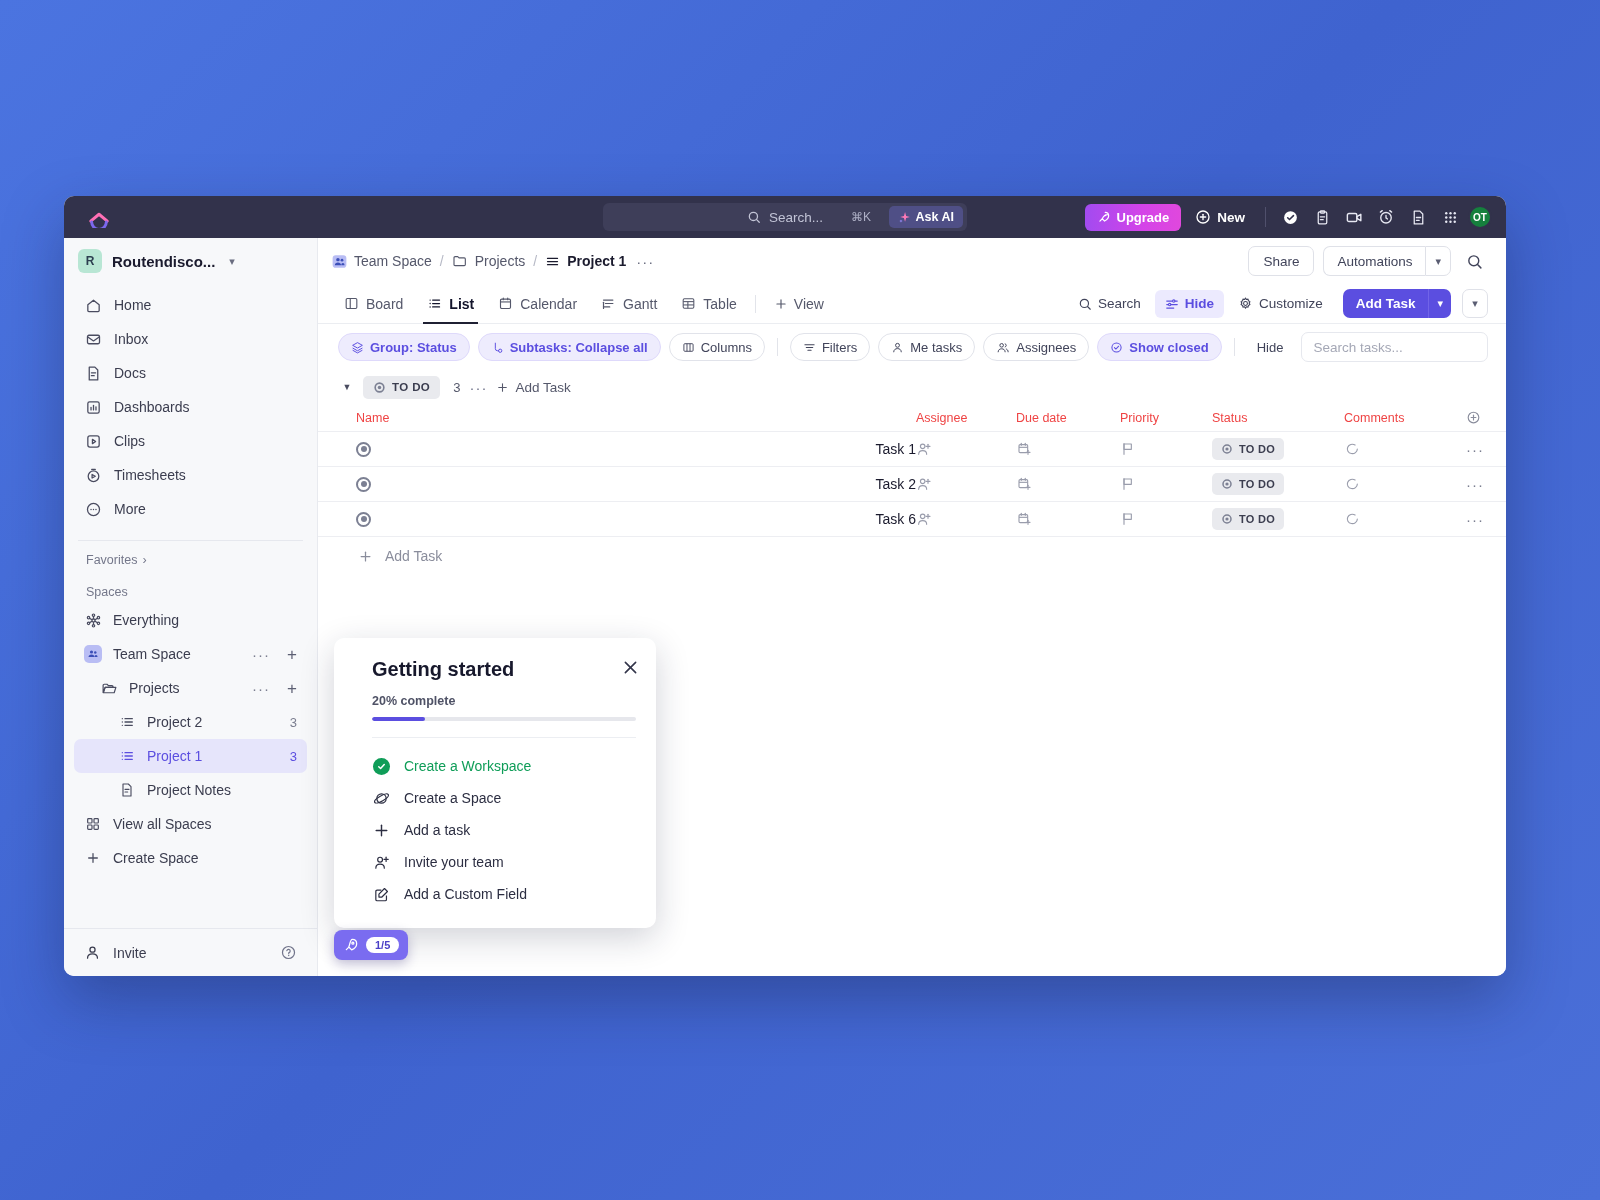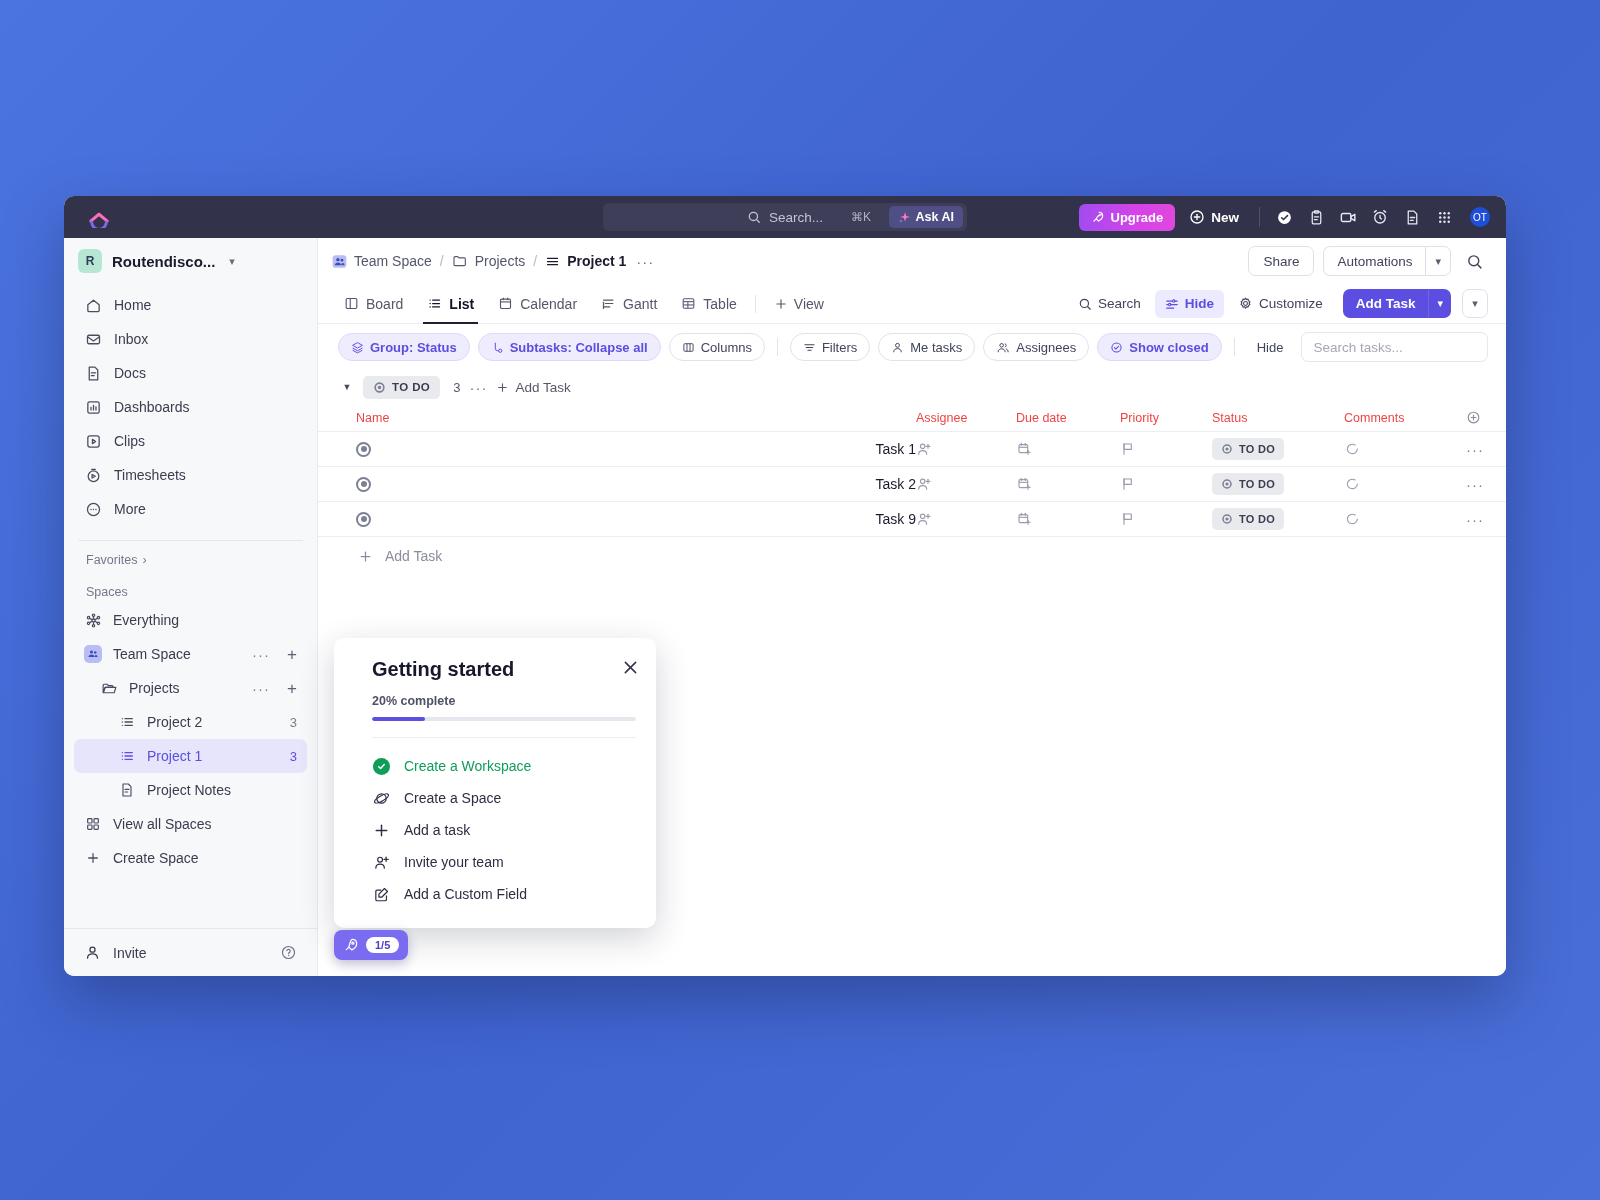--- a/index.html
+++ b/index.html
@@ -59,23 +59,23 @@
     height: 27px; border-radius: 6px; padding: 0 12px;
     background: linear-gradient(90deg,#a24bf0 0%, #d443e8 60%, #e048dd 100%);
     color: #fff; font-size: 13px; font-weight: 700;
     display: flex; align-items: center; gap: 6px;
   }
   .new-btn { height: 27px; padding: 0 10px; display:flex; align-items:center; gap:6px; color:#fff; font-size:13.5px; font-weight:700; }
   .tb-div { width: 1px; height: 20px; background: #50506c; margin: 0 6px; }
   .tb-icon { width: 28px; height: 28px; display:flex; align-items:center; justify-content:center; color:#e7e8f2; }
   .avatar-top {
     width: 24px; height: 24px; border-radius: 50%;
-    background: #1d4ed8; color: #fff; font-size: 10px; font-weight: 400;
+    background: #15803d; color: #fff; font-size: 10px; font-weight: 700;
     display: flex; align-items: center; justify-content: center;
-    margin-left: 6px; border: 2px solid #32324b;
+    border: 2px solid #32324b;
   }
 
   
   .body-split { display: flex; flex: 1; min-height: 0; }
 
   
   .sidebar {
     width: 254px; background: #f7f8fa; flex: none;
     display: flex; flex-direction: column;
     border-right: 1px solid #e8eaef;
@@ -973,21 +973,21 @@
           <div class="c-plus">
               <span class="row-dots">···</span>
             </div>
         </div>
 
         <div class="task-row">
           <div class="task-name-cell c-name">
             <span class="tr-status-circle">
                 <i></i>
               </span>
-            <span>Task 9</span>
+            <span>Task 6</span>
           </div>
           <div class="c-assignee cell-ico">
             <svg width="16" height="16" viewBox="0 0 24 24" fill="none" stroke="#9a9dac" stroke-width="1.7">
               <circle cx="10" cy="8" r="3.4"></circle>
                 <path d="M4 20 c0-3.5 2.7-5.6 6-5.6 s6 2.1 6 5.6" stroke-linecap="round"></path>
               <line x1="18" y1="5" x2="18" y2="11" stroke-linecap="round"></line>
                 <line x1="15" y1="8" x2="21" y2="8" stroke-linecap="round"></line>
             </svg>
           </div>
           <div class="c-due cell-ico">

